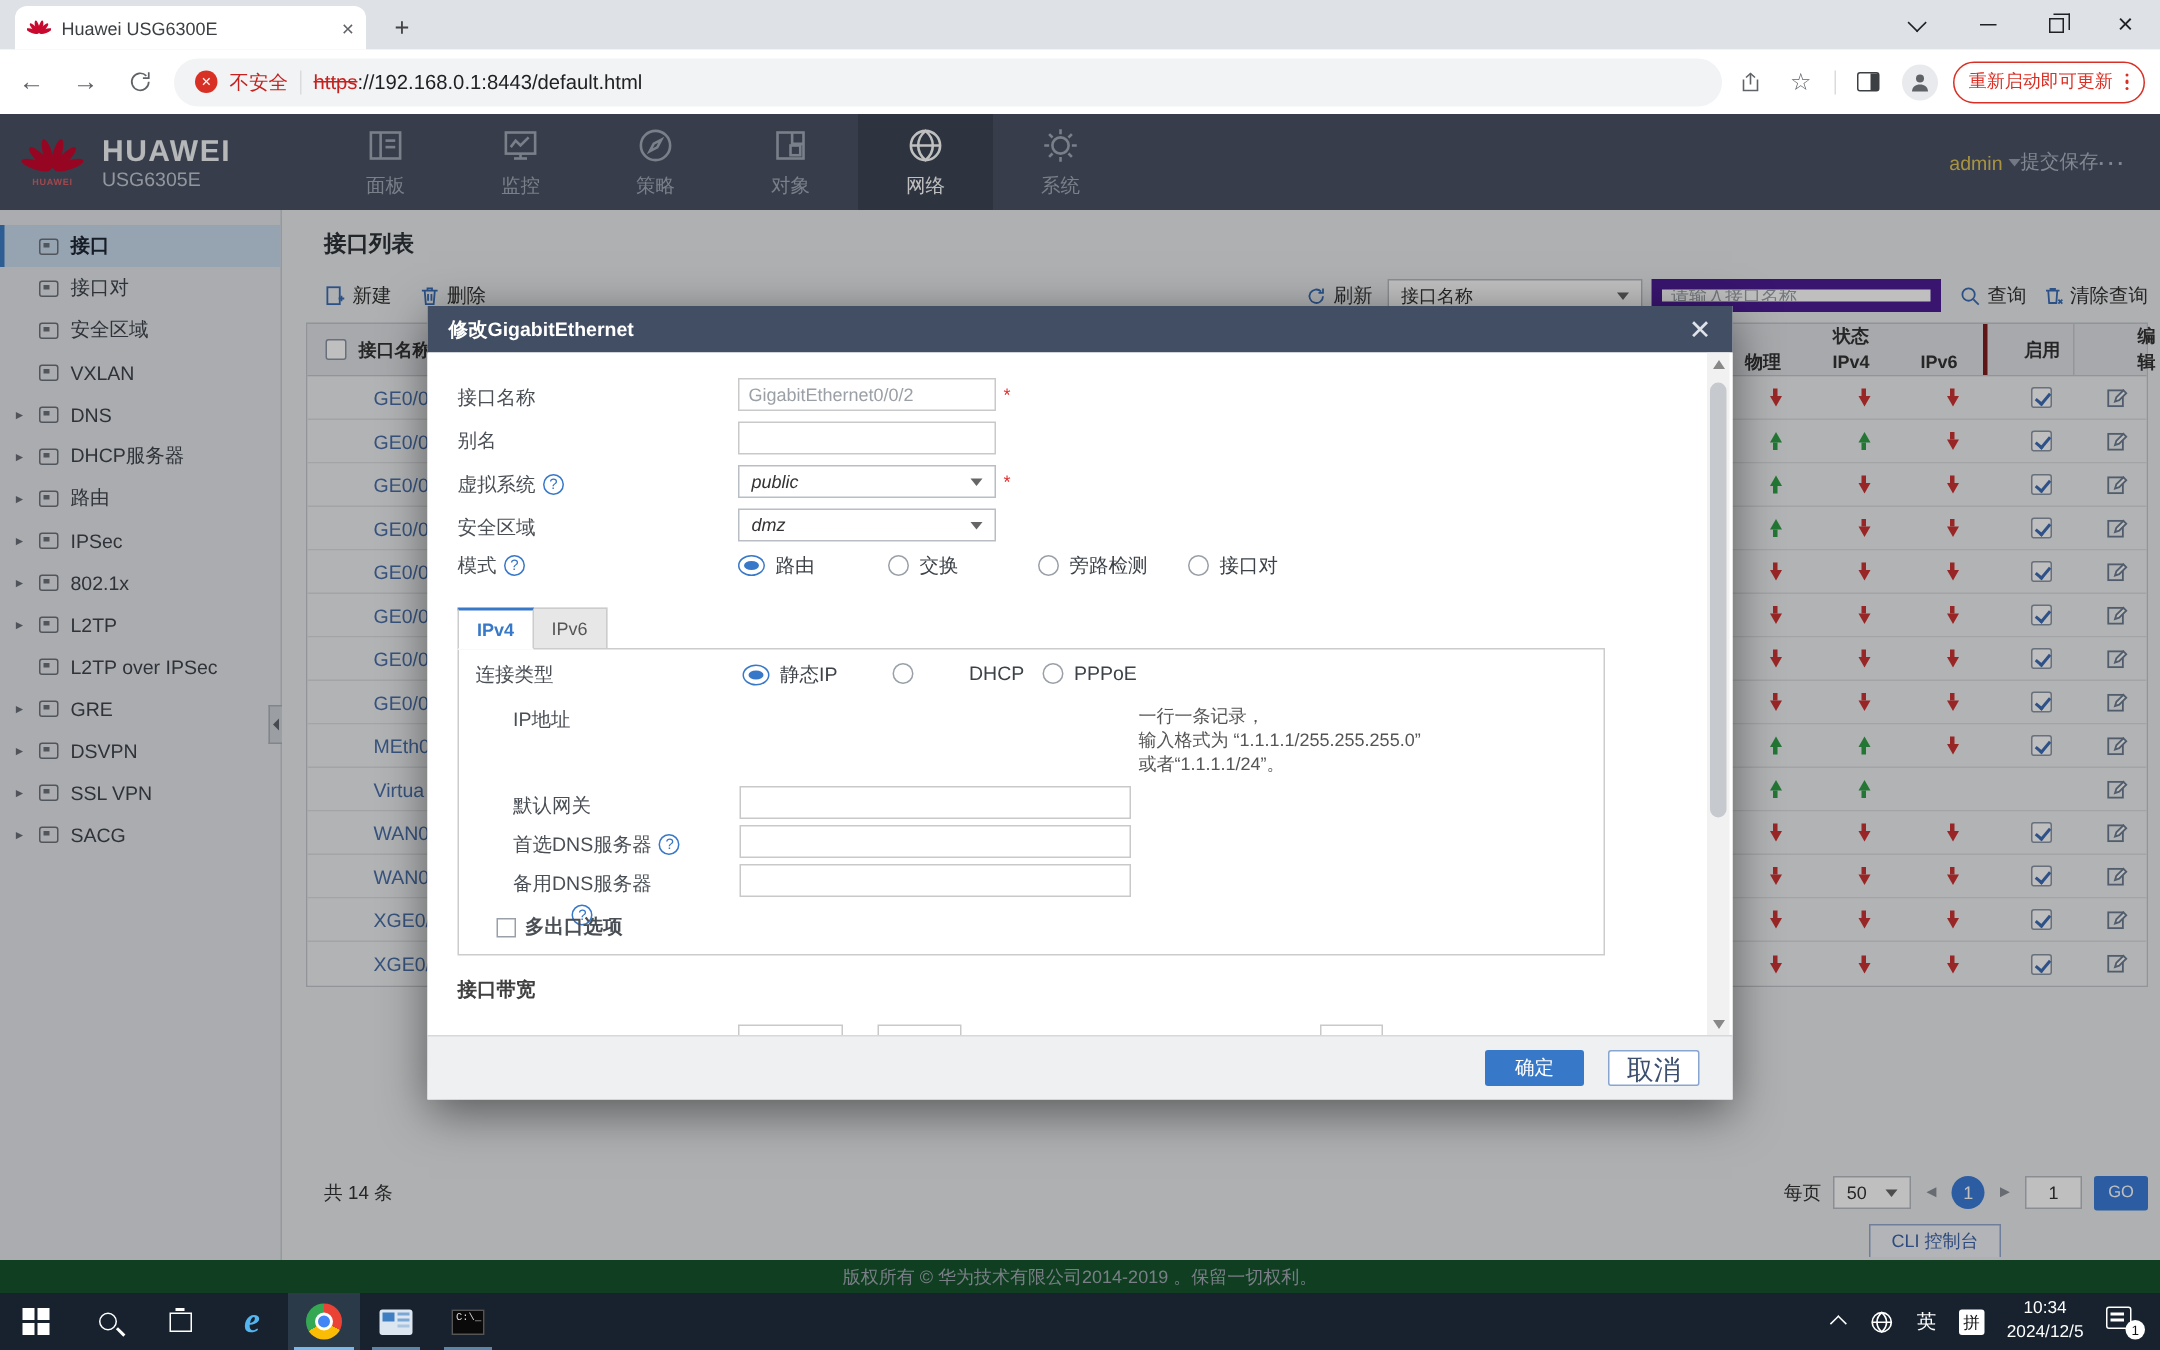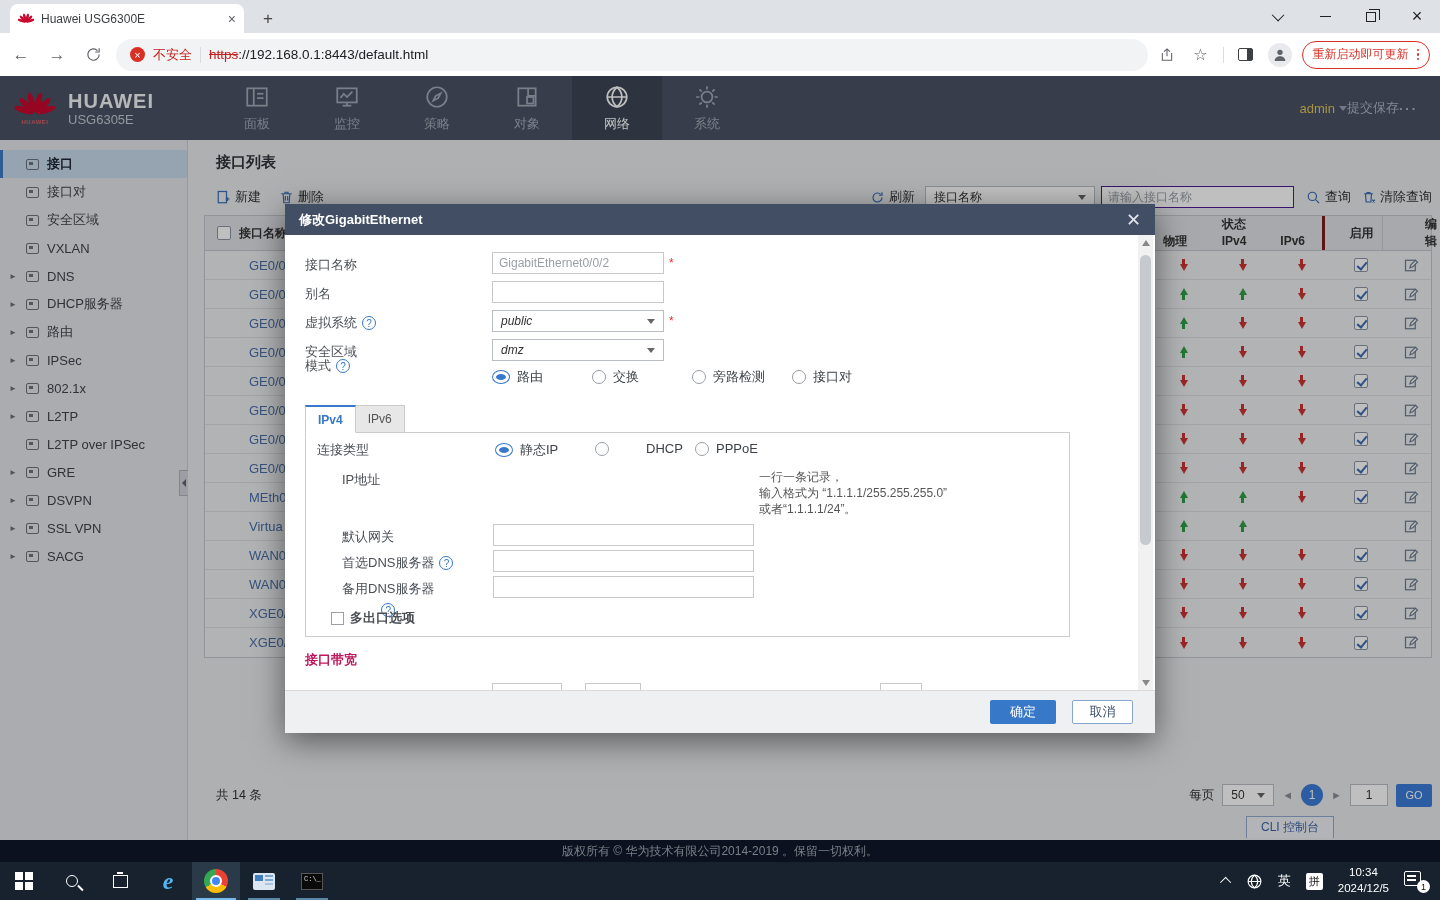--- a/index.html
+++ b/index.html
@@ -70,21 +70,21 @@
 
   .content{position:absolute;left:188px;top:0;width:1252px;height:700px;background:#e9ebed;}
   .page-title{position:absolute;left:28px;top:13px;font-size:15px;font-weight:bold;color:#2e3338;}
   .ctoolbar{position:absolute;left:28px;right:8px;top:45px;height:24px;display:flex;align-items:center;font-size:13px;color:#333;}
   .tbtn{display:flex;align-items:center;gap:4px;margin-right:18px;cursor:pointer;}
   .tbtn .tico{width:15px;height:15px;color:#3a6db3;}
   .ct-right{margin-left:auto;display:flex;align-items:center;gap:6px;}
   .sel{height:22px;background:#fff;border:1px solid #b9bec5;display:flex;align-items:center;padding:0 8px;font-size:12px;color:#333;position:relative;}
   .sel .scaret{margin-left:auto;width:0;height:0;border-left:4px solid transparent;border-right:4px solid transparent;border-top:5px solid #666;}
   .filter-sel{width:170px;}
-  .search-input{width:193px;height:22px;border:1px solid #4c1d95;background:#fff;font-size:12px;padding:0 6px;color:#333;font-family:inherit;}
+  .search-input{width:193px;height:22px;border:7px solid #4c1d95;background:#fff;font-size:12px;padding:0 6px;color:#333;font-family:inherit;}
   .search-input::placeholder{color:#9aa1a8;}
 
   .ftable{position:absolute;left:16px;top:75px;width:1228px;border:1px solid #c2c6cb;}
   .thead{background:#dfe2e6;border-bottom:1px solid #c2c6cb;display:flex;height:35px;font-size:12px;color:#333;font-weight:bold;}
   .th-name{width:200px;display:flex;align-items:center;padding-left:12px;gap:8px;}
   .th-fill{flex:1;}
   .th-status{width:177px;display:flex;flex-direction:column;border-left:1px solid #c6c9cd;}
   .th-status-top{height:16px;display:flex;align-items:center;justify-content:center;}
   .th-status-sub{height:19px;display:flex;}
   .th-sub{flex:1;display:flex;align-items:center;justify-content:center;}
@@ -109,21 +109,21 @@
   .pencil{width:15px;height:15px;}
 
   .pagination{position:absolute;left:28px;right:8px;top:642px;height:26px;display:flex;align-items:center;font-size:12.5px;color:#333;}
   .pg-right{margin-left:auto;display:flex;align-items:center;gap:8px;}
   .perpage-sel{width:52px;}
   .pg-arrow{color:#8b9199;font-size:11px;}
   .pg-cur{width:22px;height:22px;border-radius:50%;background:#3b7dd8;color:#fff;font-size:12px;display:flex;align-items:center;justify-content:center;}
   .goto-input{width:38px;height:22px;border:1px solid #b9bec5;background:#fff;text-align:center;font-size:12px;font-family:inherit;color:#333;}
   .go-btn{width:36px;height:23px;background:#3b7dd8;color:#fff;font-size:11px;border:none;border-radius:2px;font-family:inherit;}
   .cli-btn{position:absolute;right:106px;top:676px;width:88px;height:22px;background:#eef1f5;border:1px solid #93a9cf;border-bottom:none;color:#3e63a8;font-size:12px;display:flex;align-items:center;justify-content:center;}
-  .app-footer{position:absolute;left:0;bottom:0;width:1440px;height:22px;background:#0f172a;color:#a3a9b3;font-size:12px;display:flex;align-items:center;justify-content:center;}
+  .app-footer{position:absolute;left:0;bottom:0;width:1440px;height:22px;background:#14532d;color:#a3a9b3;font-size:12px;display:flex;align-items:center;justify-content:center;}
 
   .dim{position:absolute;left:0;top:76px;width:1440px;height:786px;background:rgba(0,0,0,.25);}
 
   
   .modal{position:absolute;left:285px;top:204px;width:870px;height:529px;background:#fff;box-shadow:0 8px 30px rgba(0,0,0,.5);}
   .modal-header{height:31px;background:#424e63;display:flex;align-items:center;padding:0 14px;}
   .modal-title{color:#fff;font-size:13px;font-weight:bold;}
   .modal-close{margin-left:auto;color:#dfe3ea;font-size:18px;line-height:1;cursor:pointer;}
   .modal-body{position:relative;height:455px;background:#fff;overflow:hidden;}
   .frow{position:absolute;left:20px;display:flex;align-items:center;gap:5px;font-size:13px;color:#4a4f55;}
@@ -139,30 +139,30 @@
   .radio-opt{position:absolute;display:flex;align-items:center;gap:7px;font-size:13px;color:#3c4248;}
   .tabs{position:absolute;left:20px;top:170px;display:flex;}
   .mtab{height:28px;padding:0 12px;border:1px solid #ccc;background:#e7e7e7;color:#555;font-size:12px;display:flex;align-items:center;margin-right:-1px;cursor:pointer;}
   .mtab.active{background:#fff;border-top:2px solid #3878c8;border-bottom:1px solid #fff;color:#3878c8;font-weight:bold;position:relative;z-index:2;}
   .panel{position:absolute;left:20px;top:197px;width:765px;height:205px;border:1px solid #ccc;background:#fff;}
   .plabel{position:absolute;font-size:13px;color:#4a4f55;}
   .ip-textarea{position:absolute;left:187px;top:33px;width:261px;height:51px;border:1px solid #c9c9c9;font-size:12px;padding:3px 6px;font-family:inherit;color:#333;resize:none;overflow:hidden;}
   .hint{position:absolute;left:453px;top:36px;font-size:12px;color:#555;line-height:16px;}
   .pinput{position:absolute;left:187px;width:261px;height:22px;border:1px solid #c9c9c9;font-size:12px;padding:0 6px;font-family:inherit;}
   .mcb{width:13px;height:13px;border:1px solid #9aa0a8;background:#fff;flex:0 0 auto;}
-  .bw-label{position:absolute;left:20px;top:416px;font-size:13px;font-weight:bold;color:#be185d;}
+  .bw-label{position:absolute;left:20px;top:416px;font-size:13px;font-weight:bold;color:#404040;}
   .stub{position:absolute;top:448px;height:14px;border:1px solid #c9c9c9;background:#fff;}
   .mscroll{position:absolute;right:2px;top:0;width:15px;height:455px;background:#f1f1f1;}
   .mscroll .sa{position:absolute;left:0;width:15px;height:15px;display:flex;align-items:center;justify-content:center;}
   .tri-up{width:0;height:0;border-left:4px solid transparent;border-right:4px solid transparent;border-bottom:6px solid #888;}
   .tri-dn{width:0;height:0;border-left:4px solid transparent;border-right:4px solid transparent;border-top:6px solid #888;}
   .sthumb{position:absolute;left:2px;top:20px;width:11px;height:290px;background:#c6c9ce;border-radius:6px;}
   .modal-footer{height:43px;background:#eef0f2;border-top:1px solid #d8d8d8;position:relative;}
   .ok-btn{position:absolute;left:705px;top:9px;width:66px;height:24px;background:#3878c8;color:#fff;border:none;font-size:13px;border-radius:2px;font-family:inherit;}
-  .cancel-btn{position:absolute;left:787px;top:9px;width:61px;height:24px;background:#fff;color:#3c4f6e;border:1px solid #88a5cf;font-size:13px;border-radius:2px;font-family:inherit;}
+  .cancel-btn{position:absolute;left:787px;top:9px;width:61px;height:24px;background:#fff;color:#3c4f6e;border:1px solid #88a5cf;font-size:18px;border-radius:2px;font-family:inherit;}
 
   
   .taskbar{position:absolute;left:0;top:862px;width:1440px;height:38px;background:#17222e;display:flex;align-items:stretch;}
   .tb-slot{width:48px;display:flex;align-items:center;justify-content:center;position:relative;color:#fff;}
   .tb-slot.active{background:#2b3a48;}
   .tb-slot.open::after{content:"";position:absolute;left:8px;right:8px;bottom:0;height:2px;background:#5a87a8;}
   .tb-slot.active::after{content:"";position:absolute;left:4px;right:4px;bottom:0;height:2px;background:#76b9ed;}
   .start-ico{display:grid;grid-template-columns:8px 8px;grid-template-rows:8px 8px;gap:1.5px;}
   .start-ico i{background:#fff;}
   .search-ico{width:12px;height:12px;border:1.8px solid #fff;border-radius:50%;position:relative;}
@@ -1025,21 +1025,21 @@
     <div class="frow" style="top:108px;">
         <span>安全区域</span>
       </div>
     <div class="fctrl" style="top:104px;">
       <div class="sel msel">
         <span>dmz</span>
         <div class="scaret"></div>
       </div>
     </div>
 
-    <div class="frow" style="top:122px;text-align:right;">
+    <div class="frow" style="top:133px;text-align:right;">
       <span>模式</span>
       <span class="help">?</span>
     </div>
     <div id="mode-radios"></div>
       <div class="radio-opt" style="left: 507px; top: 133px;">
         <i class="radio"></i>
         <span>接口对</span>
       </div>
       <div class="radio-opt" style="left: 407px; top: 133px;">
         <i class="radio"></i>

